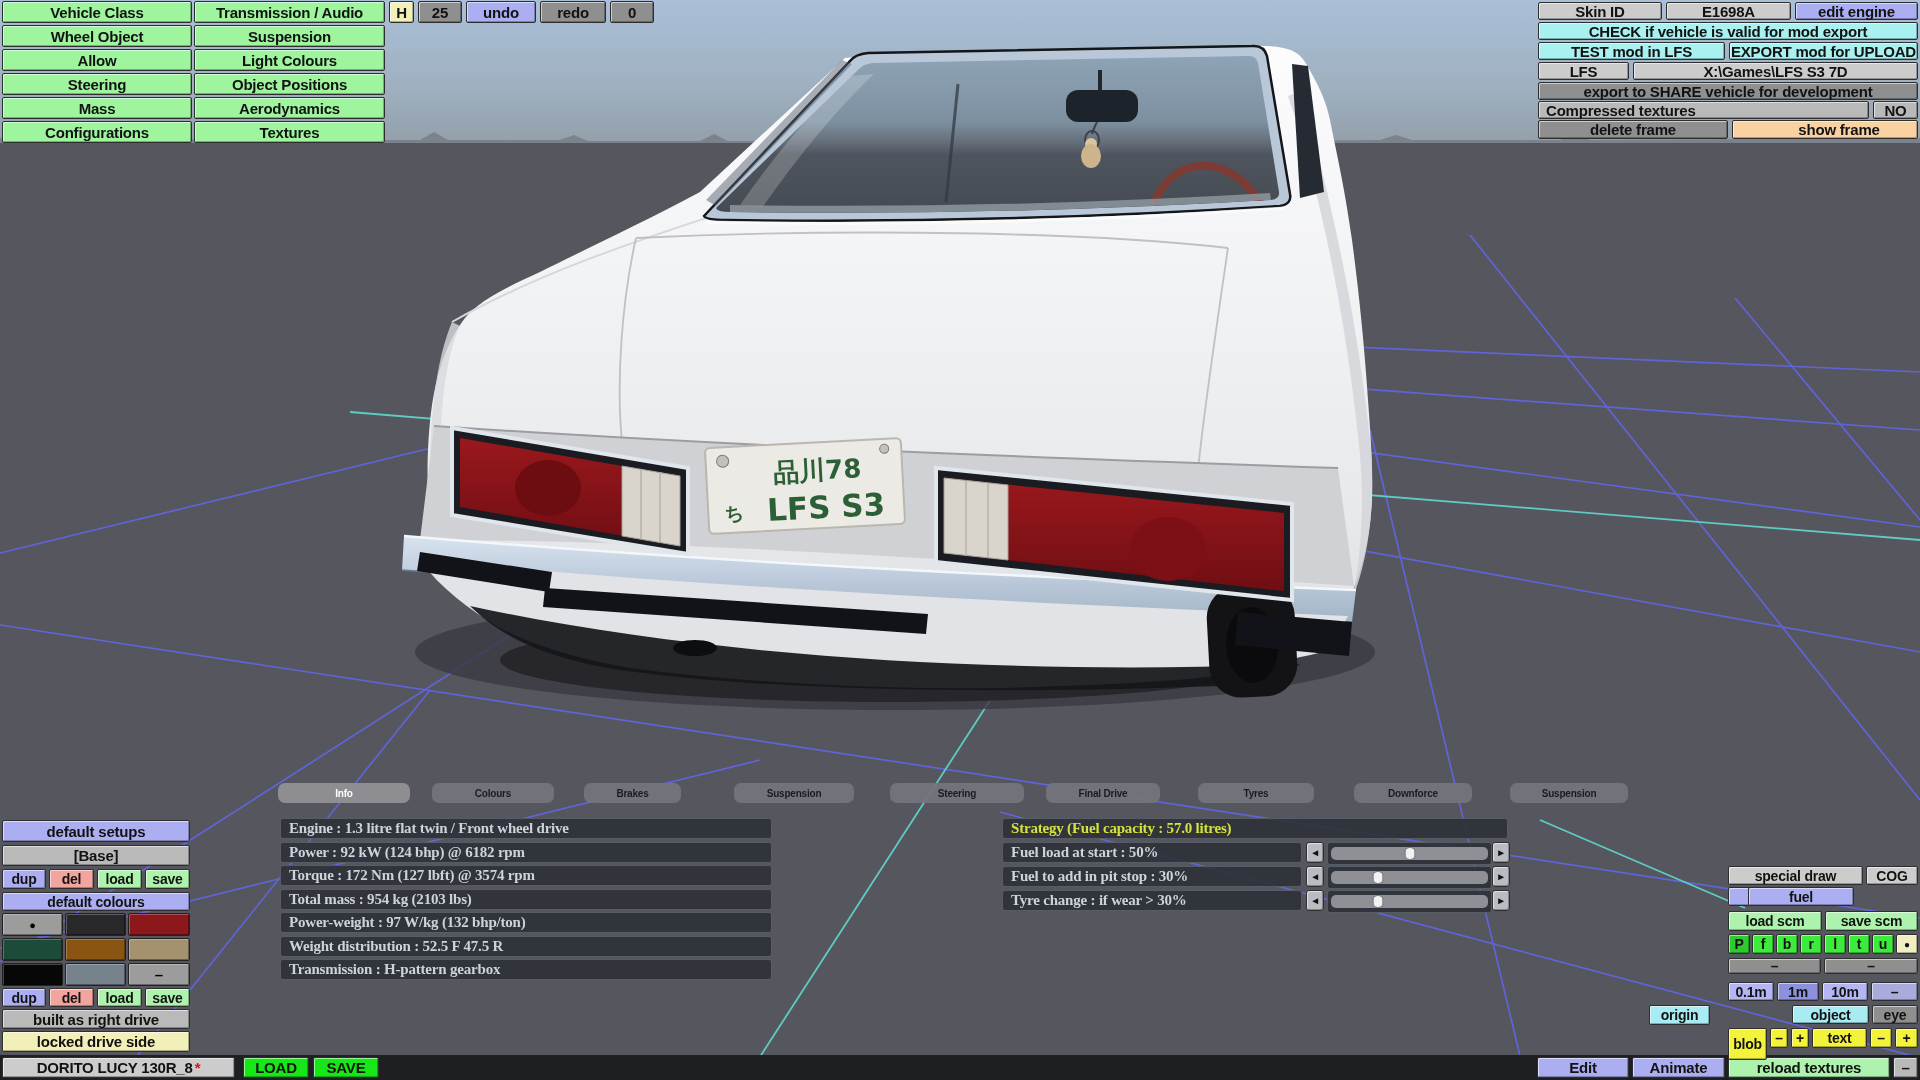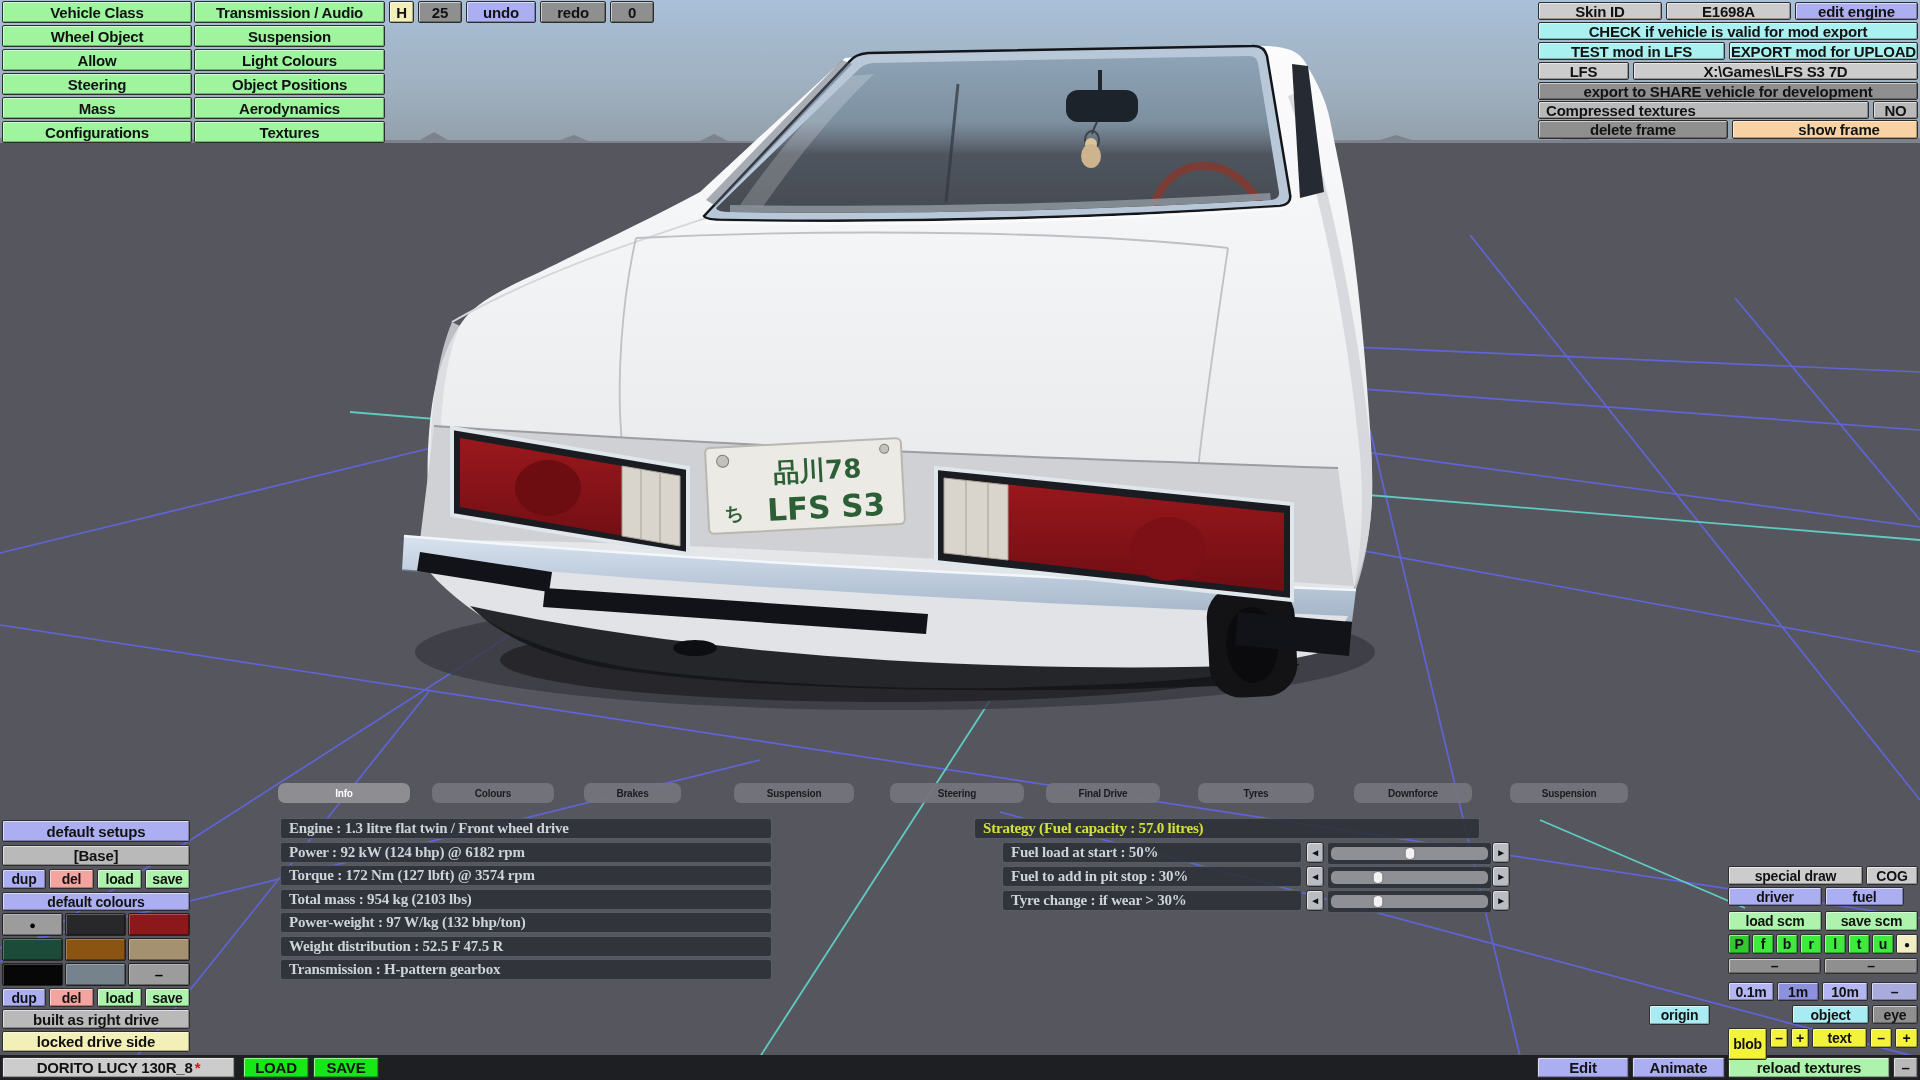--- a/index.html
+++ b/index.html
@@ -262,21 +262,21 @@
   <div class="b dk" style="left:280px;top:818px;width:492px;height:21px">Engine : 1.3 litre flat twin / Front wheel drive</div>
   <div class="b dk" style="left:280px;top:842px;width:492px;height:21px">Power : 92 kW (124 bhp) @ 6182 rpm</div>
   <div class="b dk" style="left:280px;top:865px;width:492px;height:21px">Torque : 172 Nm (127 lbft) @ 3574 rpm</div>
   <div class="b dk" style="left:280px;top:889px;width:492px;height:21px">Total mass : 954 kg (2103 lbs)</div>
   <div class="b dk" style="left:280px;top:912px;width:492px;height:21px">Power-weight : 97 W/kg (132 bhp/ton)</div>
   <div class="b dk" style="left:280px;top:936px;width:492px;height:21px">Weight distribution : 52.5 F  47.5 R</div>
   <div class="b dk" style="left:280px;top:959px;width:492px;height:21px">Transmission : H-pattern gearbox</div>
 </div>
 
 <div>
-  <div class="b dk hdr" style="left:974px;top:818px;width:506px;height:21px">Strategy (Fuel capacity : 57.0 litres)</div>
+  <div class="b dk hdr" style="left:1002px;top:818px;width:506px;height:21px">Strategy (Fuel capacity : 57.0 litres)</div>
 
   <div class="b dk" style="left:1002px;top:842px;width:300px;height:21px">Fuel load at start : 50%</div>
   <div class="b arrowbtn" style="left:1306px;top:842px;width:18px;height:21px">◄</div>
   <div class="track" style="left:1327px;top:842px;width:163px;height:21px">
     <div class="trackbar">
           <div class="thumb" style="left: 50%;"></div>
         </div>
   </div>
   <div class="b arrowbtn" style="left:1492px;top:842px;width:18px;height:21px">►</div>
 
@@ -353,21 +353,21 @@
 <div class="b bgreen" style="left:313px;top:1057px;width:66px;height:21px">SAVE</div>
 <div class="b lav" style="left:1537px;top:1057px;width:92px;height:21px">Edit</div>
 <div class="b lav" style="left:1632px;top:1057px;width:93px;height:21px">Animate</div>
 <div class="b lgreen" style="left:1728px;top:1057px;width:162px;height:21px">reload textures</div>
 <div class="b mgray" style="left:1893px;top:1057px;width:25px;height:21px">–</div>
 
 <div>
   <div class="b lgray sm" style="left:1728px;top:866px;width:135px;height:19px">special draw</div>
   <div class="b lgray sm" style="left:1866px;top:866px;width:52px;height:19px">COG</div>
   <div class="b lav sm" style="left:1728px;top:887px;width:94px;height:19px">driver</div>
-  <div class="b lav sm" style="left:1825px;top:887px;width:79px;height:19px">fuel</div>
+  <div class="b lav sm" style="left:1748px;top:887px;width:106px;height:19px">fuel</div>
   <div class="b lgreen sm" style="left:1728px;top:911px;width:94px;height:20px">load scm</div>
   <div class="b lgreen sm" style="left:1825px;top:911px;width:93px;height:20px">save scm</div>
 
   <div class="b grnP sm" style="left:1728px;top:934px;width:22px;height:20px">P</div>
   <div class="b grnF sm" style="left:1752px;top:934px;width:22px;height:20px">f</div>
   <div class="b grnF sm" style="left:1776px;top:934px;width:22px;height:20px">b</div>
   <div class="b grnF sm" style="left:1800px;top:934px;width:22px;height:20px">r</div>
   <div class="b grnF sm" style="left:1824px;top:934px;width:22px;height:20px">l</div>
   <div class="b grnF sm" style="left:1848px;top:934px;width:22px;height:20px">t</div>
   <div class="b grnF sm" style="left:1872px;top:934px;width:22px;height:20px">u</div>

